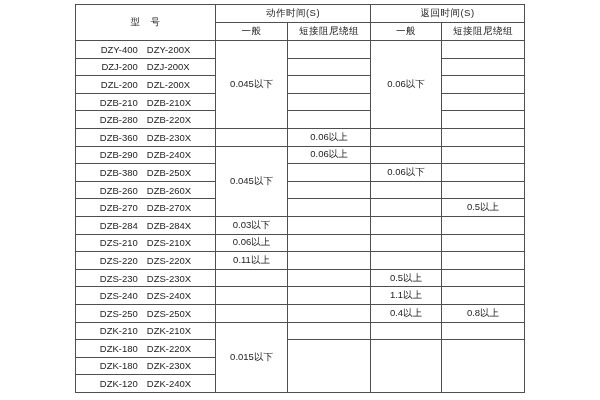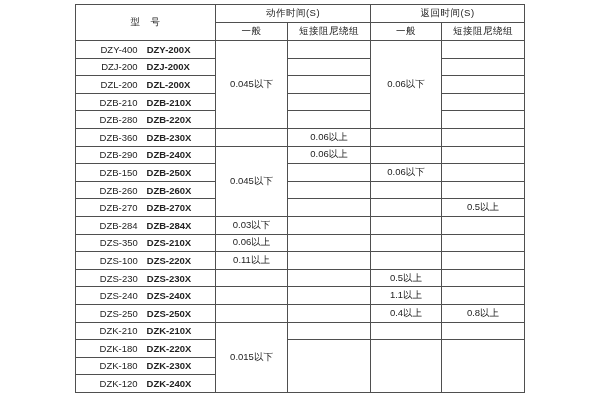--- a/index.html
+++ b/index.html
@@ -28,21 +28,21 @@
     font-weight: normal;
     text-align: center;
     vertical-align: middle;
     padding: 0;
     overflow: hidden;
     white-space: nowrap;
   }
   thead tr { height: 18px; }
   tbody tr { height: 17.6px; }
   td.model .mn { display: inline-block; }
-  td.model .mx { margin-left: 9px; font-weight: bold; }
+  td.model .mx { margin-left: 9px; }
   th { letter-spacing: 0.5px; }
 </style>
 </head>
 <body>
 
 <div class="canvas">
   <table class="spec">
     <colgroup>
       <col style="width:140px">
         <col style="width:72px">
@@ -99,21 +99,21 @@
         <td class="v"></td>
       </tr>
       <tr>
         <td class="model"><span class="mn">DZB-290</span><span class="mn mx">DZB-240X</span></td>
         <td class="v" rowspan="4">0.045以下</td>
         <td class="v">0.06以上</td>
         <td class="v"></td>
         <td class="v"></td>
       </tr>
       <tr>
-        <td class="model"><span class="mn">DZB-150</span><span class="mn mx">DZB-250X</span></td>
+        <td class="model"><span class="mn">DZB-380</span><span class="mn mx">DZB-250X</span></td>
         <td class="v"></td>
         <td class="v">0.06以下</td>
         <td class="v"></td>
       </tr>
       <tr>
         <td class="model"><span class="mn">DZB-260</span><span class="mn mx">DZB-260X</span></td>
         <td class="v"></td>
         <td class="v"></td>
         <td class="v"></td>
       </tr>
@@ -124,28 +124,28 @@
         <td class="v">0.5以上</td>
       </tr>
       <tr>
         <td class="model"><span class="mn">DZB-284</span><span class="mn mx">DZB-284X</span></td>
         <td class="v">0.03以下</td>
         <td class="v"></td>
         <td class="v"></td>
         <td class="v"></td>
       </tr>
       <tr>
-        <td class="model"><span class="mn">DZS-350</span><span class="mn mx">DZS-210X</span></td>
+        <td class="model"><span class="mn">DZS-210</span><span class="mn mx">DZS-210X</span></td>
         <td class="v">0.06以上</td>
         <td class="v"></td>
         <td class="v"></td>
         <td class="v"></td>
       </tr>
       <tr>
-        <td class="model"><span class="mn">DZS-100</span><span class="mn mx">DZS-220X</span></td>
+        <td class="model"><span class="mn">DZS-220</span><span class="mn mx">DZS-220X</span></td>
         <td class="v">0.11以上</td>
         <td class="v"></td>
         <td class="v"></td>
         <td class="v"></td>
       </tr>
       <tr>
         <td class="model"><span class="mn">DZS-230</span><span class="mn mx">DZS-230X</span></td>
         <td class="v"></td>
         <td class="v"></td>
         <td class="v">0.5以上</td>

